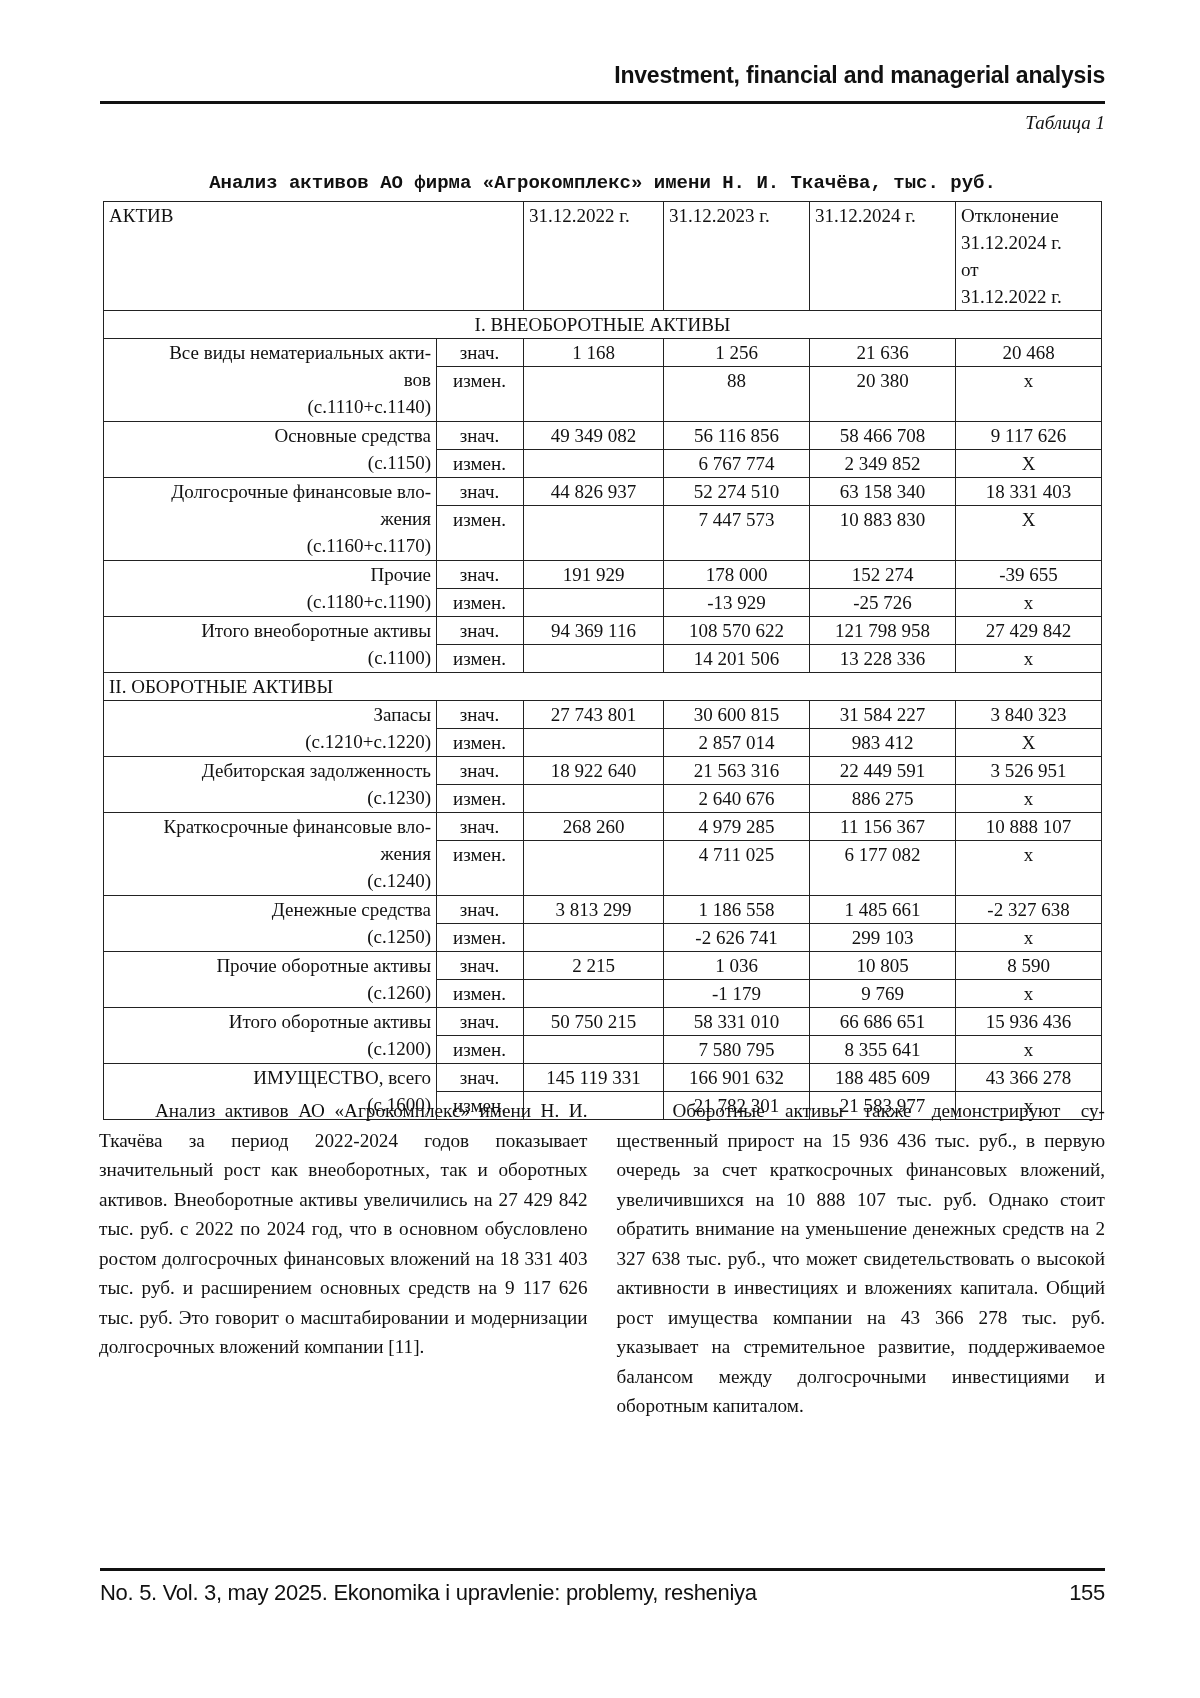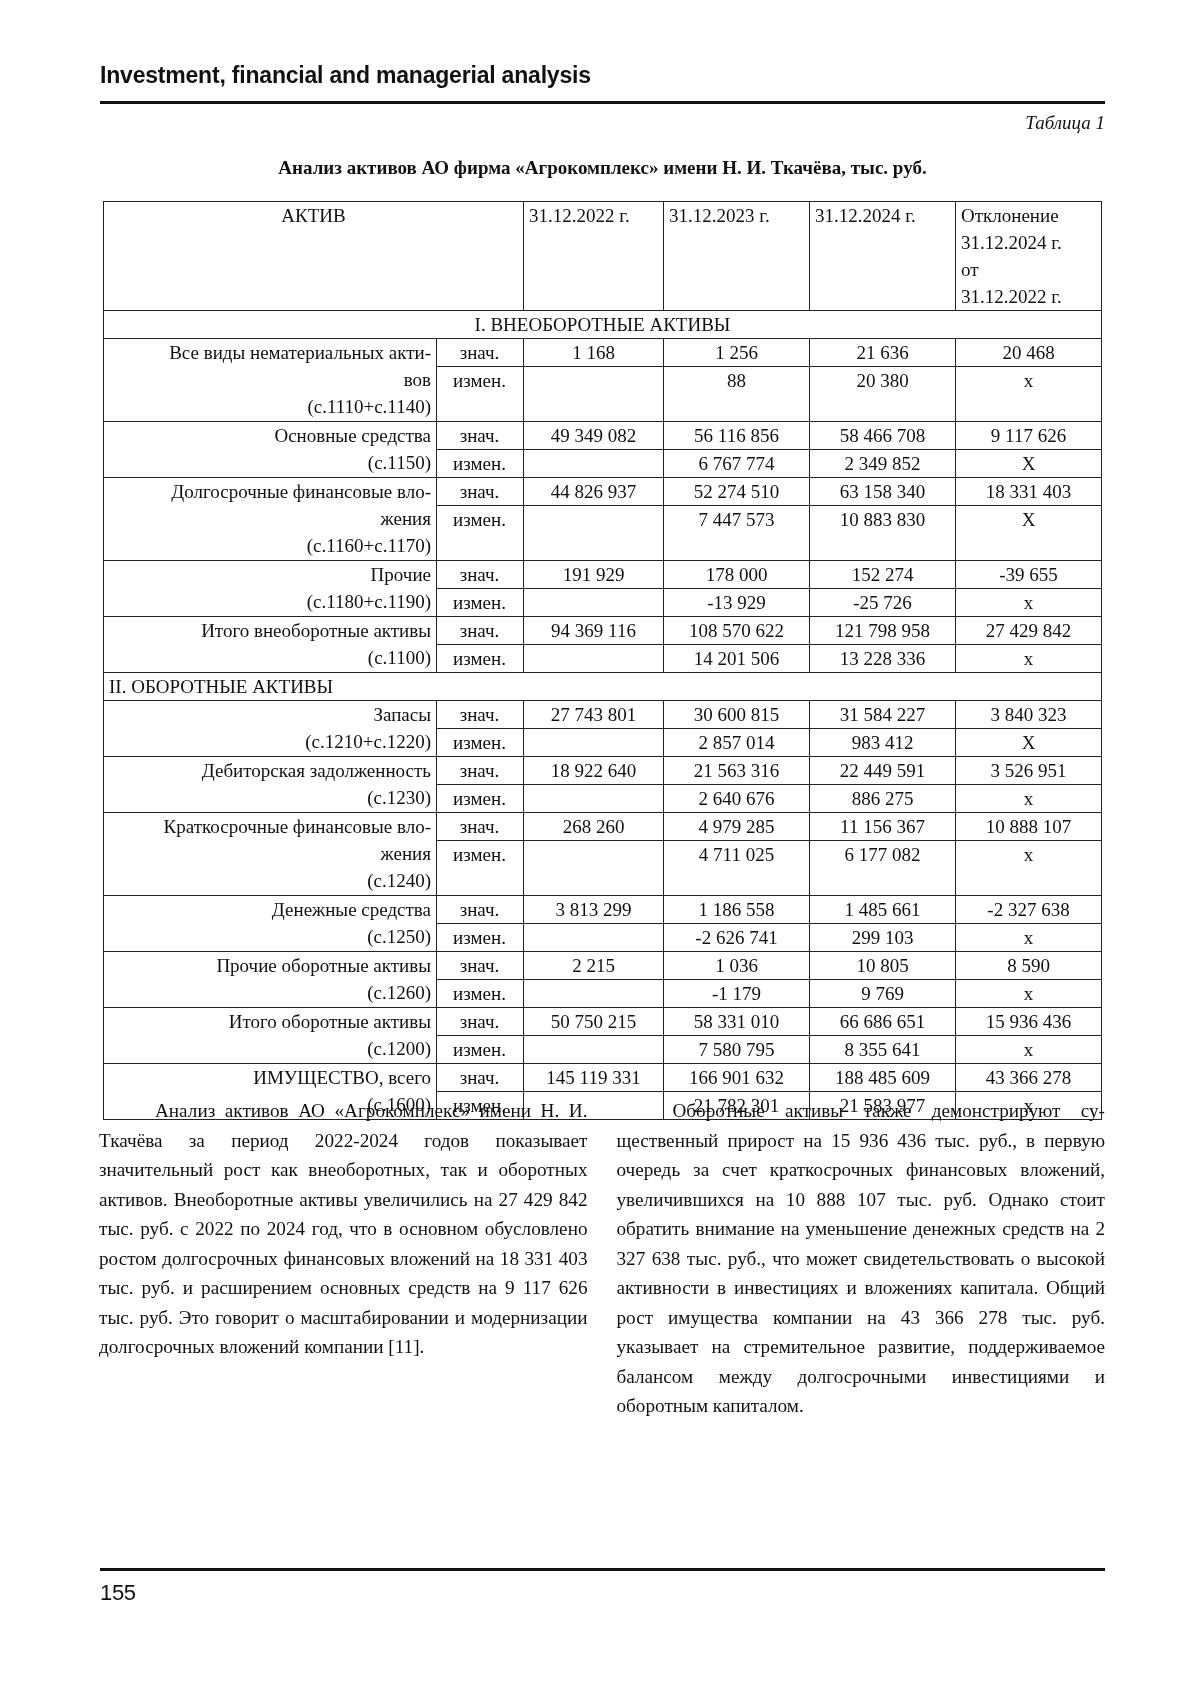--- a/index.html
+++ b/index.html
@@ -1,40 +1,40 @@
 <!DOCTYPE html>
 <html><head>
 <meta charset="utf-8">
 <style>
   html, body { margin: 0; padding: 0; background: #ffffff; }
   body { width: 1200px; height: 1698px; position: relative; overflow: hidden; color: #111; }
   .running-head {
     position: absolute; left: 100px; right: 95px; top: 62px;
-    text-align: left; font-family: "Liberation Sans", sans-serif;
+    text-align: right; font-family: "Liberation Sans", sans-serif;
     font-weight: bold; font-size: 23px; letter-spacing: -0.2px;
   }
   .rule-top { position: absolute; left: 100px; right: 95px; top: 101px; height: 3px; background: #111; }
   .table-label {
     position: absolute; right: 95px; top: 112px;
     font-family: "Liberation Serif", serif; font-style: italic; font-size: 19px;
   }
   .table-title {
-    position: absolute; left: 100px; right: 95px; top: 157px; text-align: center;
-    font-family: Liberation Serif, serif; font-weight: bold; font-size: 19px;
+    position: absolute; left: 100px; right: 95px; top: 172px; text-align: center;
+    font-family: Liberation Mono, monospace; font-weight: bold; font-size: 19px;
   }
   table.assets {
     position: absolute; left: 103px; top: 201px; width: 998px;
     border-collapse: collapse; font-family: "Liberation Serif", serif; font-size: 19px;
     line-height: 27px; table-layout: fixed;
   }
   table.assets td, table.assets th {
     border: 1.5px solid #222; padding: 0 5px; vertical-align: top; font-weight: normal;
   }
   table.assets th { text-align: left; }
-  table.assets th.first { text-align: center; }
+  table.assets th.first { text-align: left; }
   table.assets td.label { text-align: right; }
   table.assets td.kind { text-align: center; padding-left: 4px; }
   table.assets td.num { text-align: center; }
   table.assets td.section-center { text-align: center; }
   table.assets td.section-left { text-align: left; }
   .cols { position: absolute; left: 99px; right: 95px; top: 1096px; display: flex; gap: 29px; }
   .col {
     flex: 1; font-family: "Liberation Serif", serif; font-size: 19.2px; line-height: 29.5px;
     text-align: justify; margin: 0; text-indent: 56px; hyphens: manual;
   }
@@ -305,14 +305,15 @@
     </tbody>
 </table>
 
 <div class="cols">
   <p class="col">Анализ активов АО «Агрокомплекс» имени Н. И. Ткачёва за период 2022-2024 годов показы­вает значительный рост как внеоборотных, так и оборотных активов. Внеоборотные активы уве­личились на 27 429 842 тыс. руб. с 2022 по 2024 год, что в основном обусловлено ростом долго­срочных финансовых вложений на 18 331 403 тыс. руб. и расширением основных средств на 9 117 626 тыс. руб. Это говорит о масштабиро­вании и модернизации долгосрочных вложений компании [11].</p>
   <p class="col">Оборотные активы также демонстрируют су­щественный прирост на 15 936 436 тыс. руб., в пер­вую очередь за счет краткосрочных финансовых вло­жений, увеличившихся на 10 888 107 тыс. руб. Однако стоит обратить внимание на уменьшение денежных средств на 2 327 638 тыс. руб., что может свидетель­ствовать о высокой активности в инвестициях и вло­жениях капитала. Общий рост имущества компании на 43 366 278 тыс. руб. указывает на стремительное развитие, поддерживаемое балансом между долго­срочными инвестициями и оборотным капиталом.</p>
 </div>
 
 <div class="rule-bottom"></div>
 <div class="footer">
+  <span>No. 5. Vol. 3, may 2025. Ekonomika i upravlenie: problemy, resheniya</span>
   <span>155</span>
 </div>
 
 </body></html>

